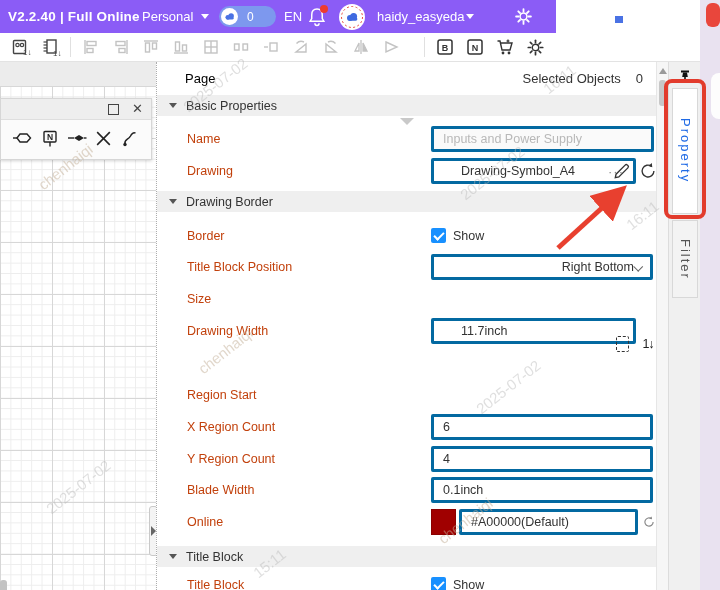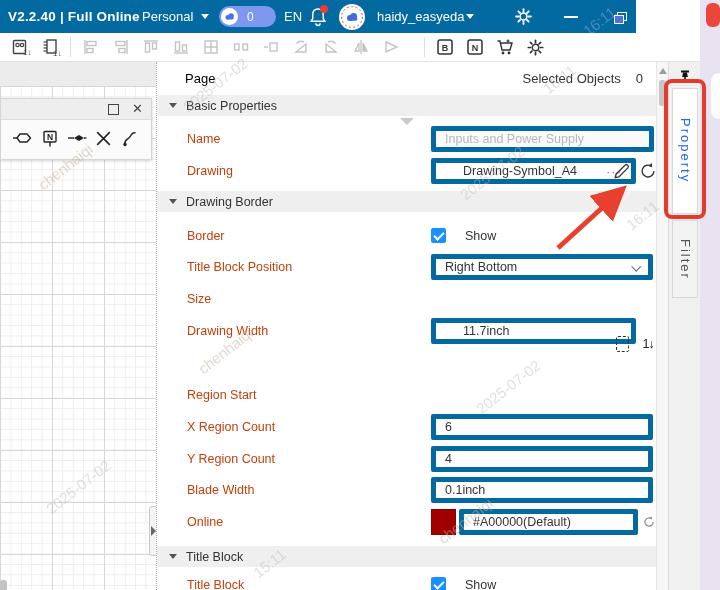--- a/index.html
+++ b/index.html
@@ -1,20 +1,20 @@
 <!DOCTYPE html>
 <html><head>
 <meta charset="utf-8">
 <style>
   html,body{margin:0;padding:0;}
   .stage{position:relative;width:720px;height:590px;overflow:hidden;background:#fff;
          font-family:"Liberation Sans",sans-serif;-webkit-font-smoothing:antialiased;}
 
   
-  .titlebar{position:absolute;left:0;top:0;width:636px;height:33px;background:#0369a1;color:#fff;text-align:center;}
+  .titlebar{position:absolute;left:0;top:0;width:556px;height:33px;background:#8b5cf6;color:#fff;}
   .tb-item{position:absolute;top:0;height:33px;display:flex;align-items:center;color:#fff;}
   .tb-version{left:8px;font-size:13.5px;font-weight:700;letter-spacing:.2px;}
   .tb-personal{left:142px;font-size:13px;}
   .caret-down{width:0;height:0;border-left:4.5px solid transparent;border-right:4.5px solid transparent;border-top:5.5px solid #fff;display:inline-block;}
   .tb-caret1{left:201px;} .tb-caret2{left:466px;}
   .coin-pill{position:absolute;left:219px;top:6px;width:57px;height:21px;background:#7d98ee;border-radius:11px;display:flex;align-items:center;}
   .coin-circle{width:17px;height:17px;margin-left:2px;background:#fff;border-radius:50%;display:flex;align-items:center;justify-content:center;}
   .coin-count{color:#fff;font-size:12px;margin-left:9px;}
   .tb-lang{left:284px;font-size:13px;}
   .bell-wrap{position:absolute;left:308px;top:7px;width:20px;height:20px;}
@@ -55,31 +55,31 @@
   
   .panel{position:absolute;left:156px;top:62px;width:500px;height:528px;background:#fff;border-left:1px dotted #adadad;box-sizing:content-box;}
   .panel-title{position:absolute;left:28px;top:9px;font-size:13px;color:#000000;}
   .sel-group{position:absolute;right:14px;top:9px;display:flex;gap:15px;font-size:13px;color:#333;}
   .sect{position:absolute;left:0;width:100%;height:21px;background:#efefef;display:flex;align-items:center;}
   .tri-down{width:0;height:0;border-left:4.5px solid transparent;border-right:4.5px solid transparent;border-top:5.5px solid #555;margin-left:12px;}
   .sect-label{margin-left:9px;font-size:12.5px;color:#333;}
   .collapse-arrow{position:absolute;left:243px;top:56px;width:0;height:0;border-left:7px solid transparent;border-right:7px solid transparent;border-top:7px solid #c9c9c9;}
   .prow{position:absolute;left:0;width:500px;height:26px;}
   .plabel{position:absolute;left:30px;top:50%;transform:translateY(-50%);font-size:12.5px;color:#c2410c;white-space:nowrap;}
-  .pinput,.pselect{position:absolute;left:274px;top:0;height:26px;border:5px solid #0369a1;border-radius:2px;background:#fff;font-size:12.5px;color:#333;display:flex;align-items:center;padding:0 9px;box-sizing:border-box;font-family:"Liberation Sans",sans-serif;}
-  .pselect{justify-content:space-between;}
+  .pinput,.pselect{position:absolute;left:274px;top:0;height:26px;border:3px solid #0369a1;border-radius:2px;background:#fff;font-size:12.5px;color:#333;display:flex;align-items:center;padding:0 9px;box-sizing:border-box;font-family:"Liberation Sans",sans-serif;}
+  .pselect{justify-content:flex-end;}
   .w-full{width:222px;} .w-narrow{width:205px;padding-left:27px;}
   .chev{width:6px;height:6px;border-right:1.5px solid #666;border-bottom:1.5px solid #666;transform:rotate(45deg) translateY(-1px);}
   input.pinput{outline:none;}
   input.pinput::placeholder{color:#b8b8b8;}
   .name-input{width:223px;background:#fafafa;}
   .more-dots{margin-left:auto;color:#888;font-size:13px;letter-spacing:1px;}
   .cb{position:absolute;left:274px;top:5px;width:15px;height:15px;background:#1890ff;border-radius:2px;}
   .cb::after{content:"";position:absolute;left:5px;top:1.5px;width:4px;height:8px;border-right:2px solid #fff;border-bottom:2px solid #fff;transform:rotate(45deg);}
-  .cb-label{position:absolute;left:308px;top:50%;transform:translateY(-50%);font-size:12.5px;color:#333;}
+  .cb-label{position:absolute;left:296px;top:50%;transform:translateY(-50%);font-size:12.5px;color:#333;}
   .icon-btn{position:absolute;width:24px;height:24px;display:flex;align-items:center;justify-content:center;}
   .swatch{position:absolute;left:274px;top:0;width:25px;height:26px;background:#a00000;border:1px solid #8a0000;box-sizing:border-box;}
   .color-input{left:302px;width:179px;}
   .fit-box{width:11px;height:14px;border:1.5px dashed #333;border-radius:2px;}
   .swap-txt{font-size:12.5px;color:#222;letter-spacing:-1px;}
 
   
   .vscroll{position:absolute;left:656px;top:62px;width:12px;height:528px;background:#f6f6f6;border-left:1px solid #e6e6e6;box-sizing:border-box;}
   .vs-up{position:absolute;left:2px;top:6px;width:0;height:0;border-left:4px solid transparent;border-right:4px solid transparent;border-bottom:6px solid #9a9a9a;}
   .vs-thumb{position:absolute;left:2px;top:18px;width:7px;height:26px;background:#c7c7c7;border-radius:3px;}

